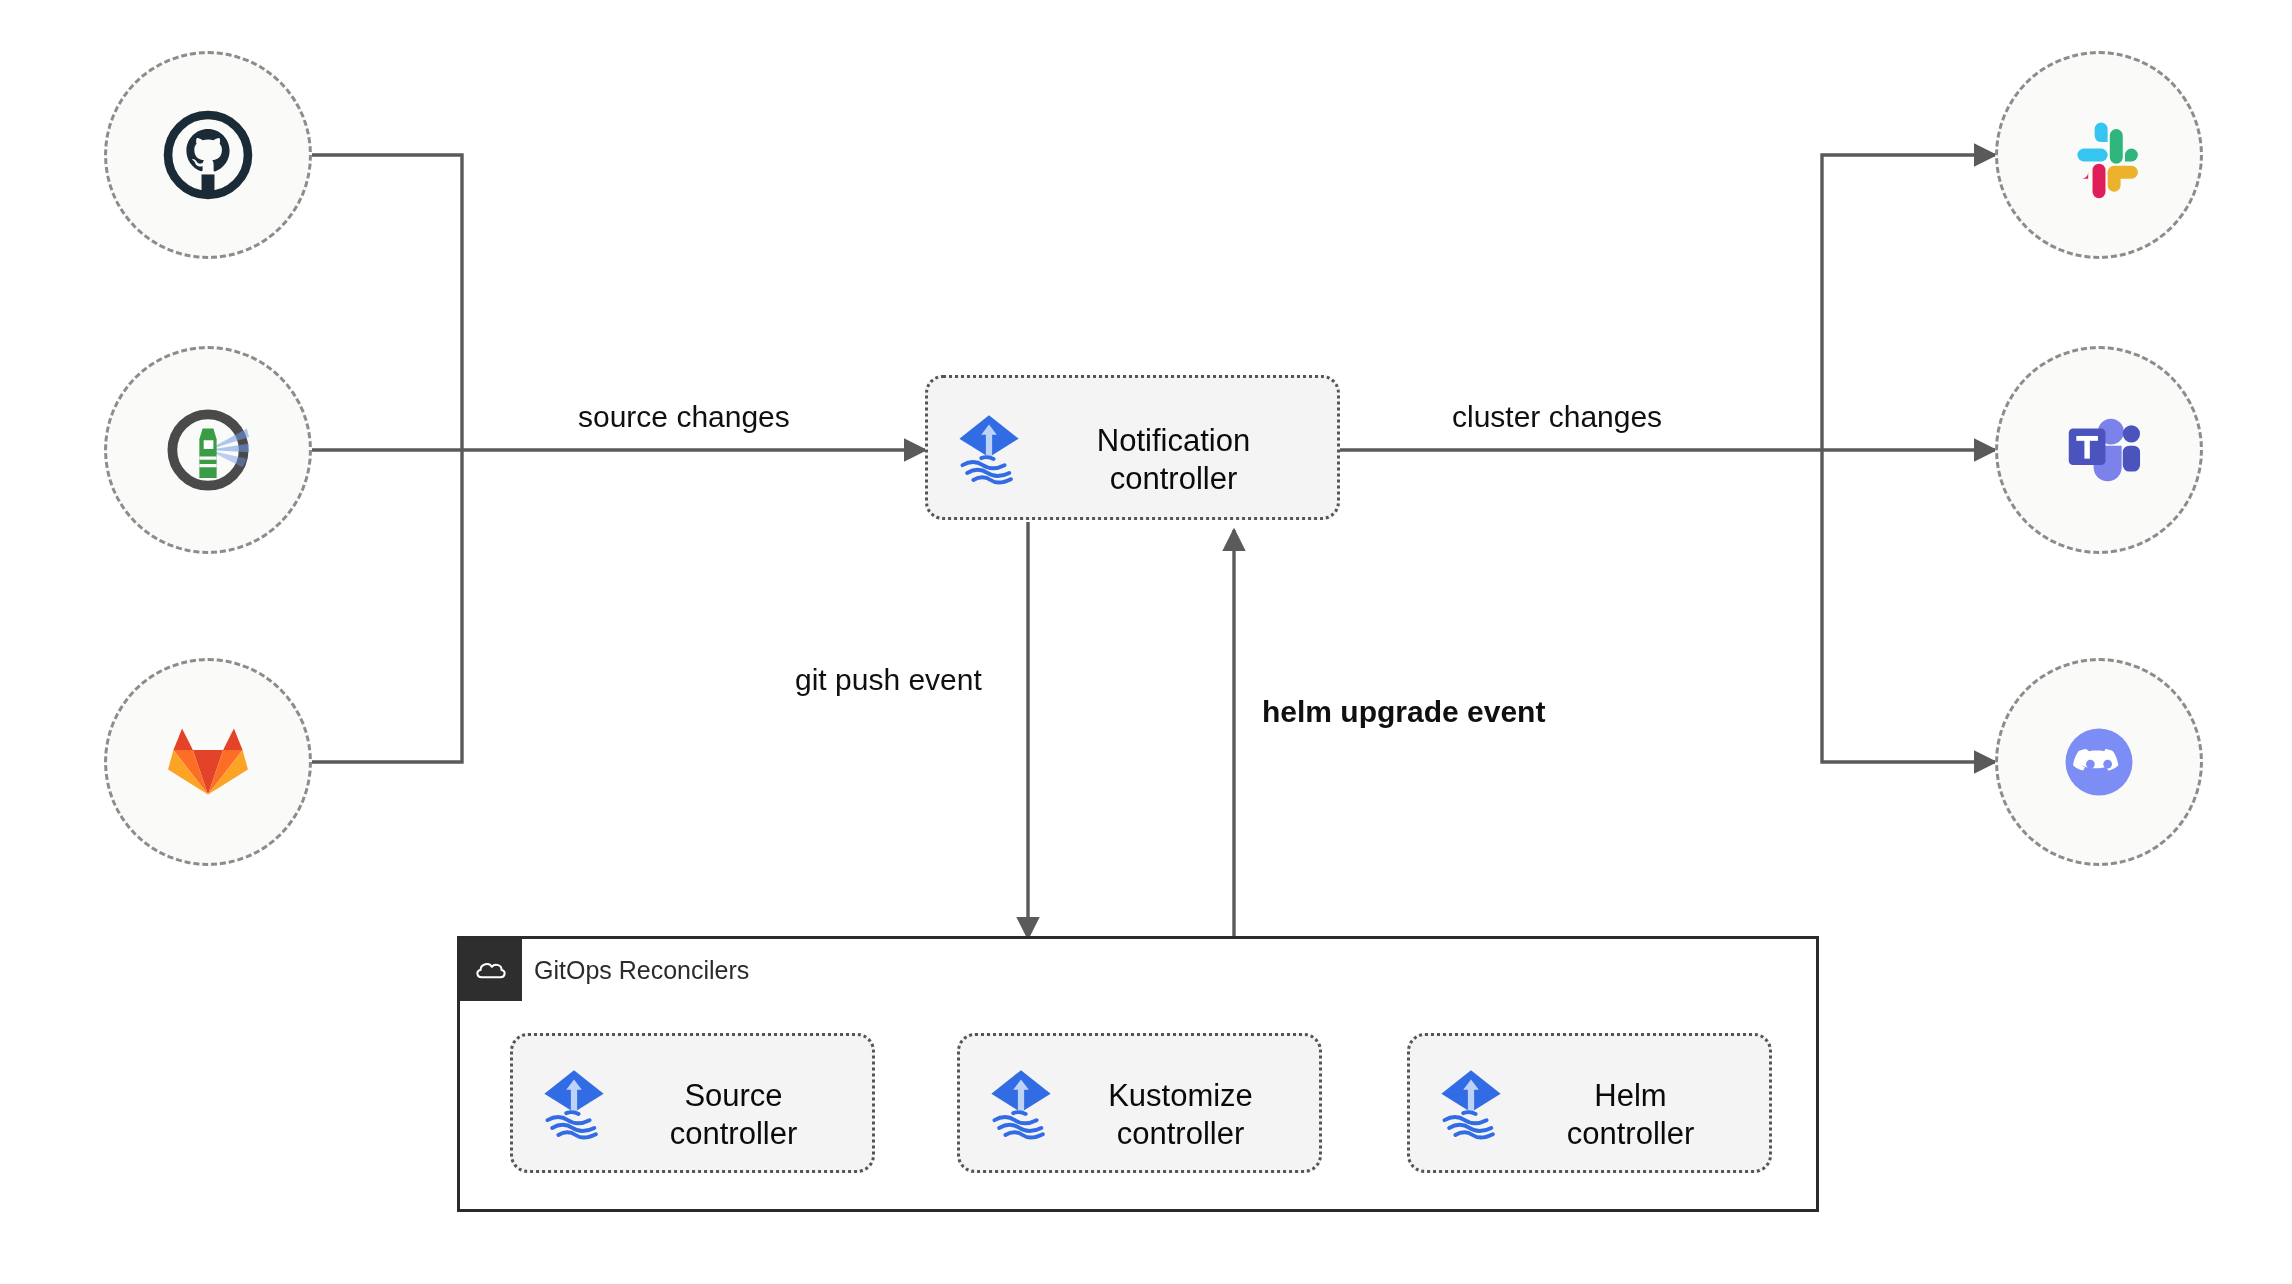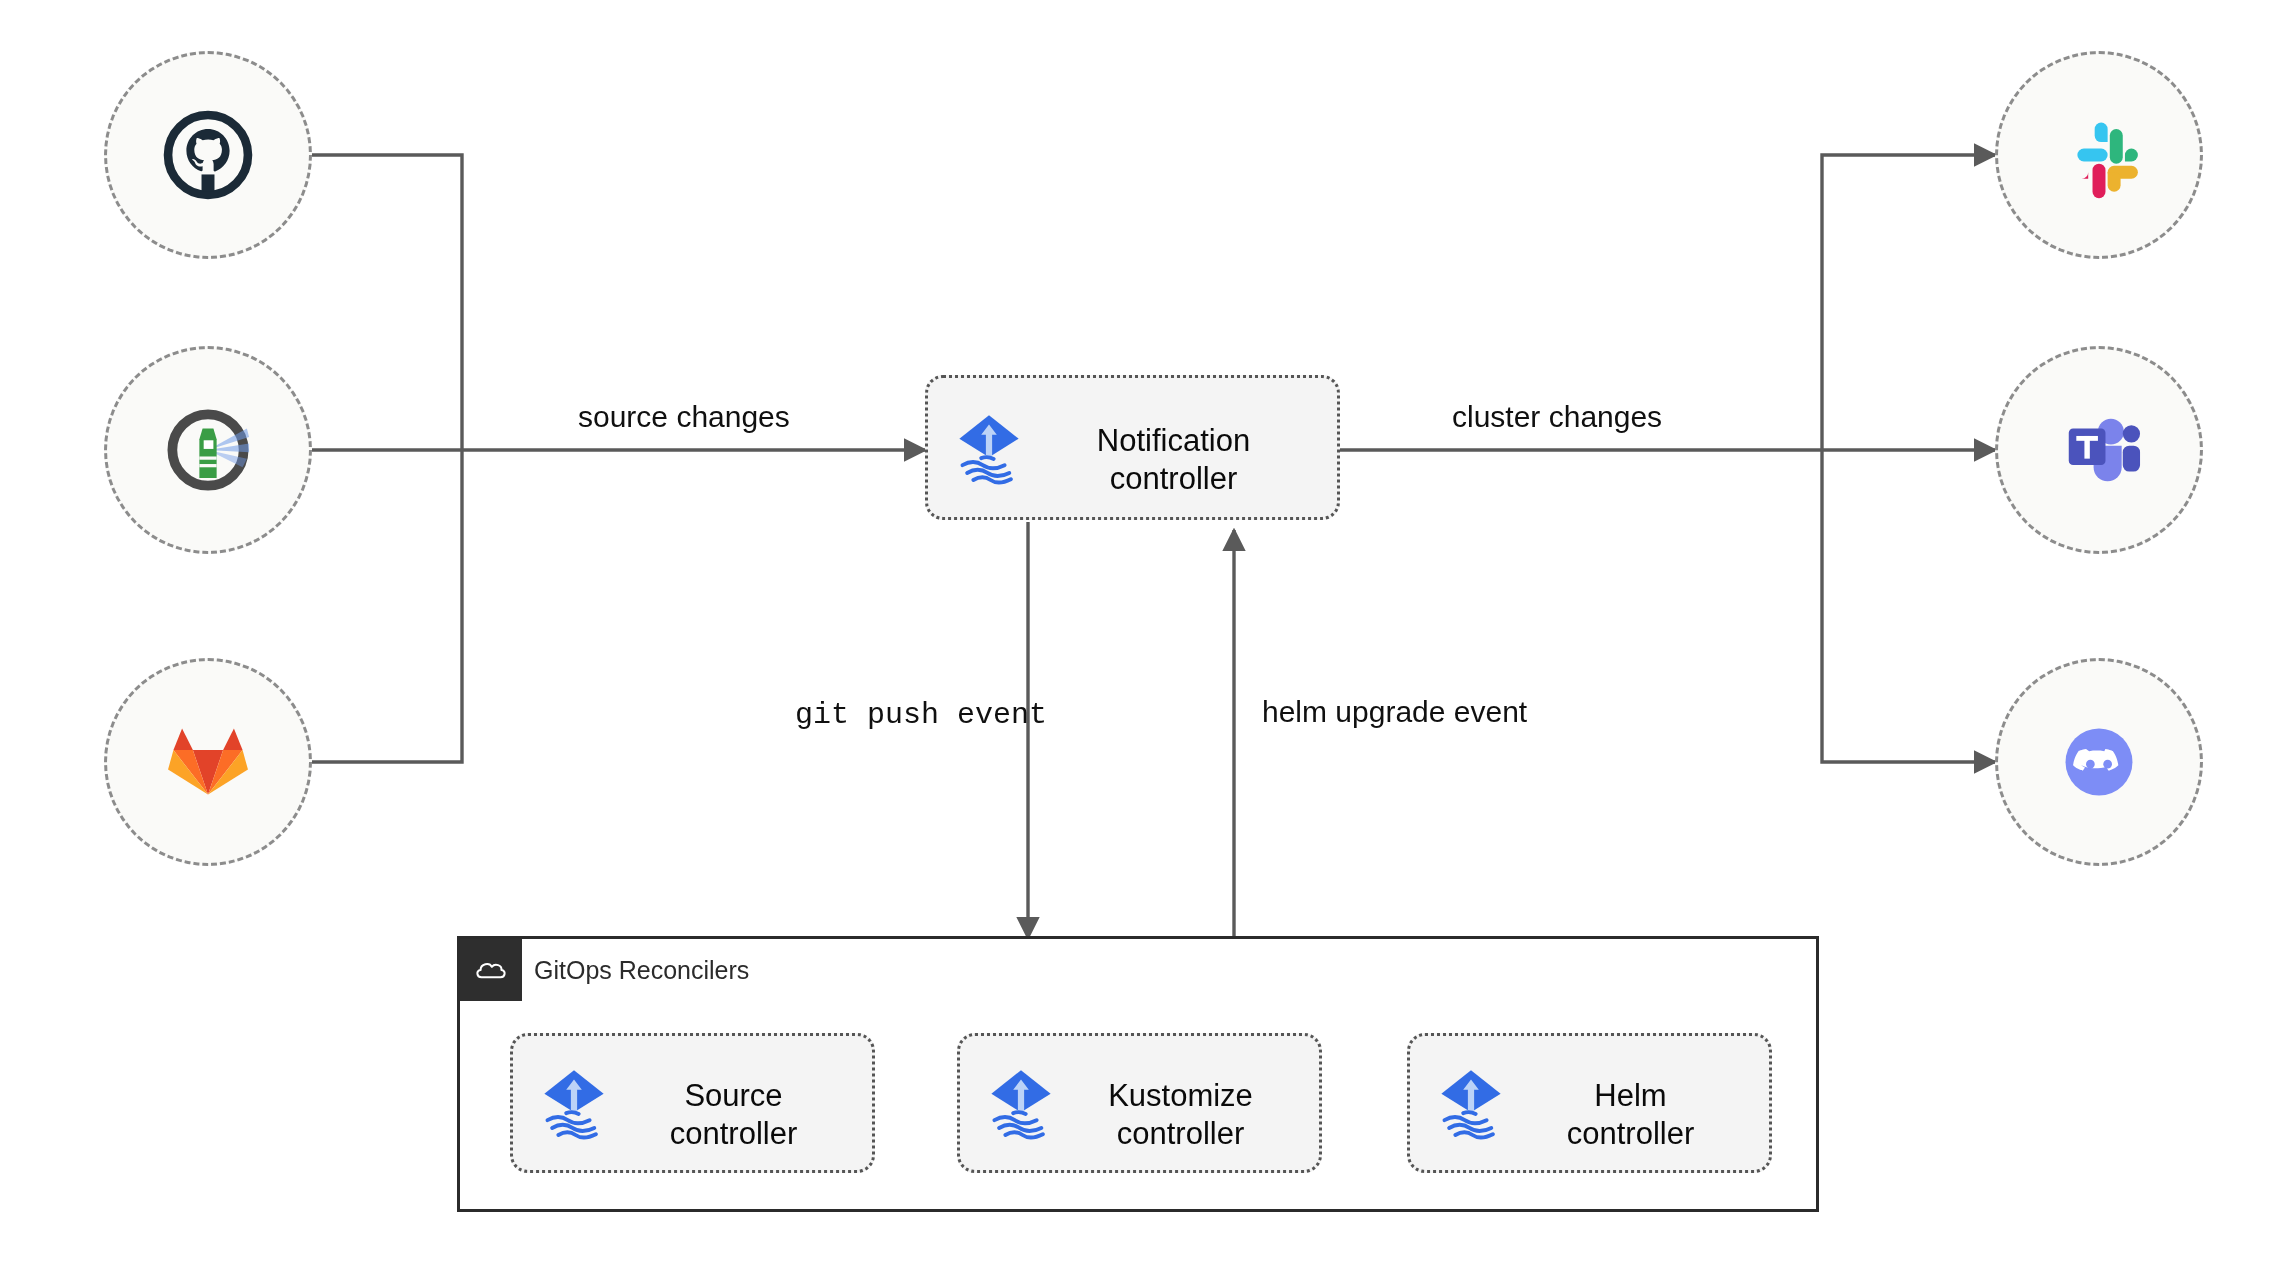--- a/index.html
+++ b/index.html
@@ -216,22 +216,22 @@
     <svg class="glyph" viewBox="0 0 100 100">
       <circle cx="50" cy="50" r="31" fill="#7d8df6"></circle>
       <path fill="#ffffff" d="M38 38c-4 .5-7 2-7 2-4 5-5 13-5 13 4 4 9 5 9 5l2-3c-2-.8-3.4-2-3.4-2 3.6 2 7.6 2.7 11.4 2.7h3.9c3.8 0 7.8-.7 11.4-2.7 0 0-1.4 1.2-3.4 2l2 3s5-1 9-5c0 0-1-8-5-13 0 0-3-1.5-7-2l-1 2c-2.3-.5-4.7-.6-7-.6s-4.7.1-7 .6z"></path>
       <circle cx="42" cy="52" r="4" fill="#7d8df6"></circle>
       <circle cx="58" cy="52" r="4" fill="#7d8df6"></circle>
     </svg>
   </div>
 
   <div class="edge-label" style="left:578px; top:400px;">source changes</div>
   <div class="edge-label" style="left:1452px; top:400px;">cluster changes</div>
-  <div class="edge-label" style="left:795px; top:698px;font-family:Liberation Mono, monospace;">git push event</div>
-  <div class="edge-label" style="left:1262px; top:695px;">helm upgrade event</div>
+  <div class="edge-label" style="left:795px; top:663px;">git push event</div>
+  <div class="edge-label" style="left:1262px; top:695px;font-weight:bold;">helm upgrade event</div>
 
   <div id="gitops-container" style="left:457px; top:936px; width:1362px; height:276px;padding-left:12px;">
 
     <div id="gitops-header-icon">
       <svg viewBox="0 0 100 100" width="40" height="40">
         <path fill="none" stroke="#ffffff" stroke-width="5" stroke-linejoin="round" d="M26 68 C14 68 12 52 24 50 C24 34 46 30 52 42 C60 32 78 38 76 50 C88 52 86 68 74 68 Z"></path>
       </svg>
     </div>
     <div id="gitops-header-label">GitOps Reconcilers</div>
 

